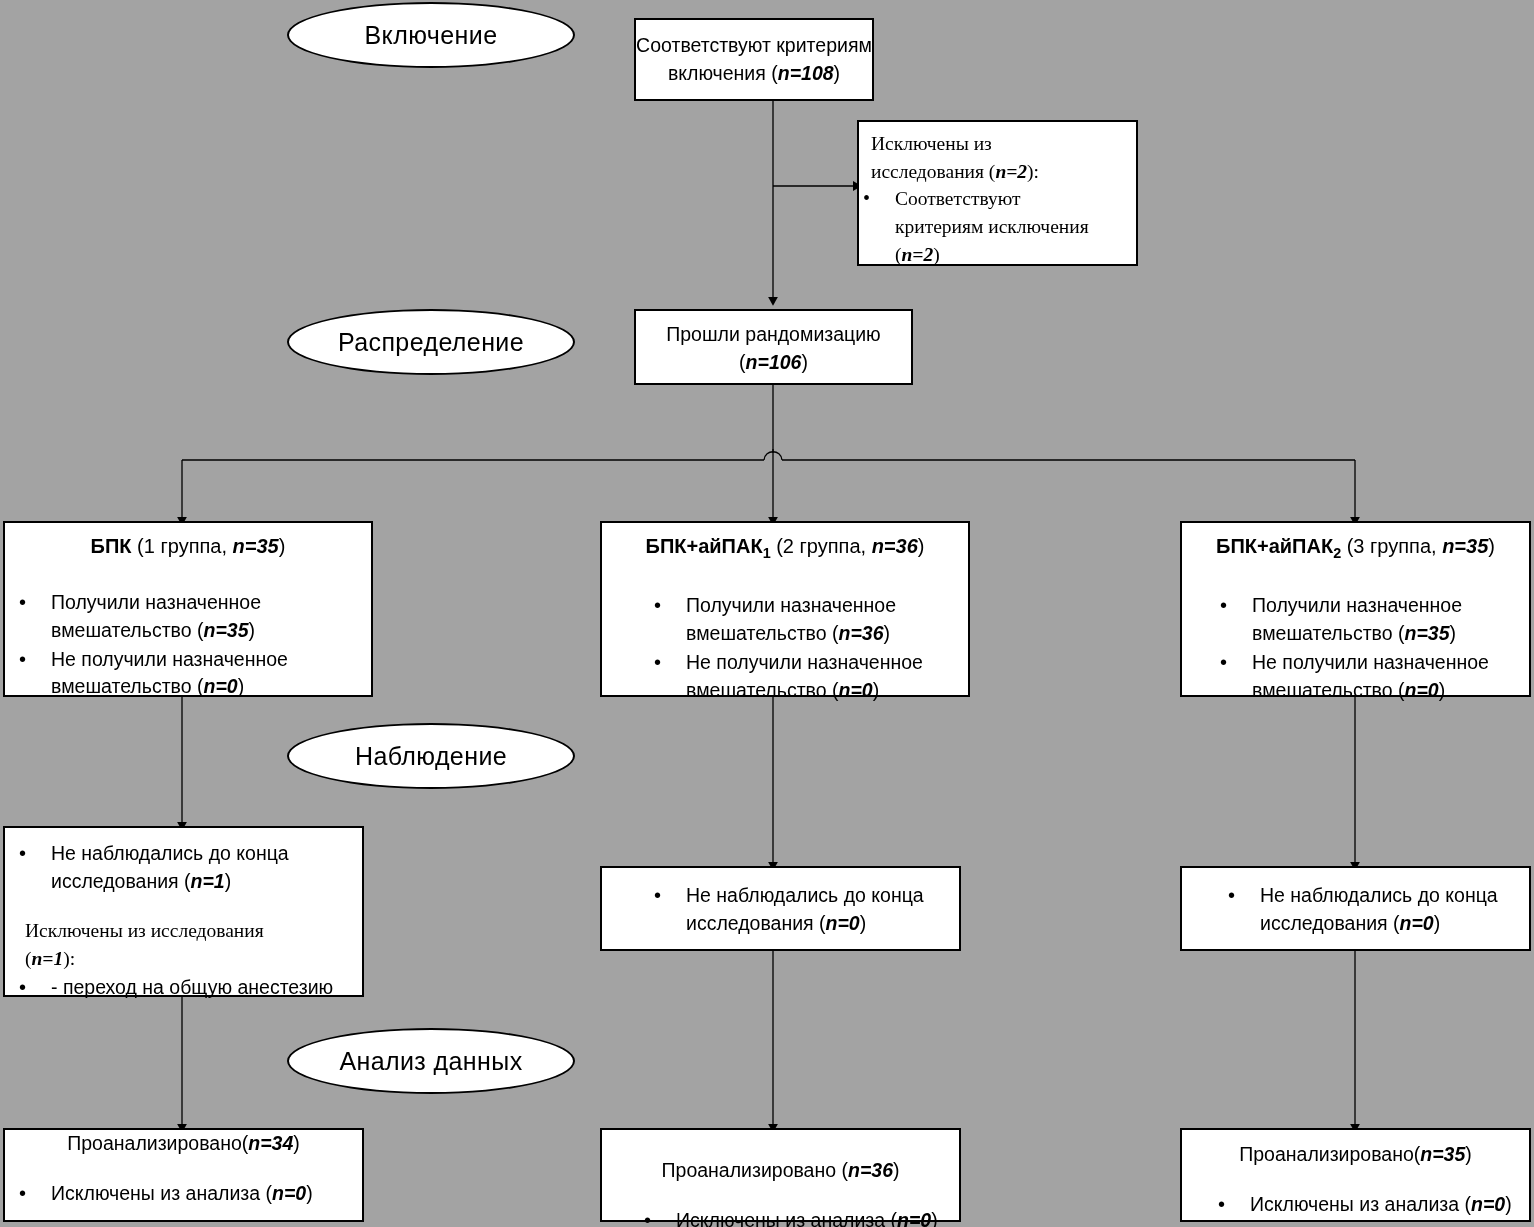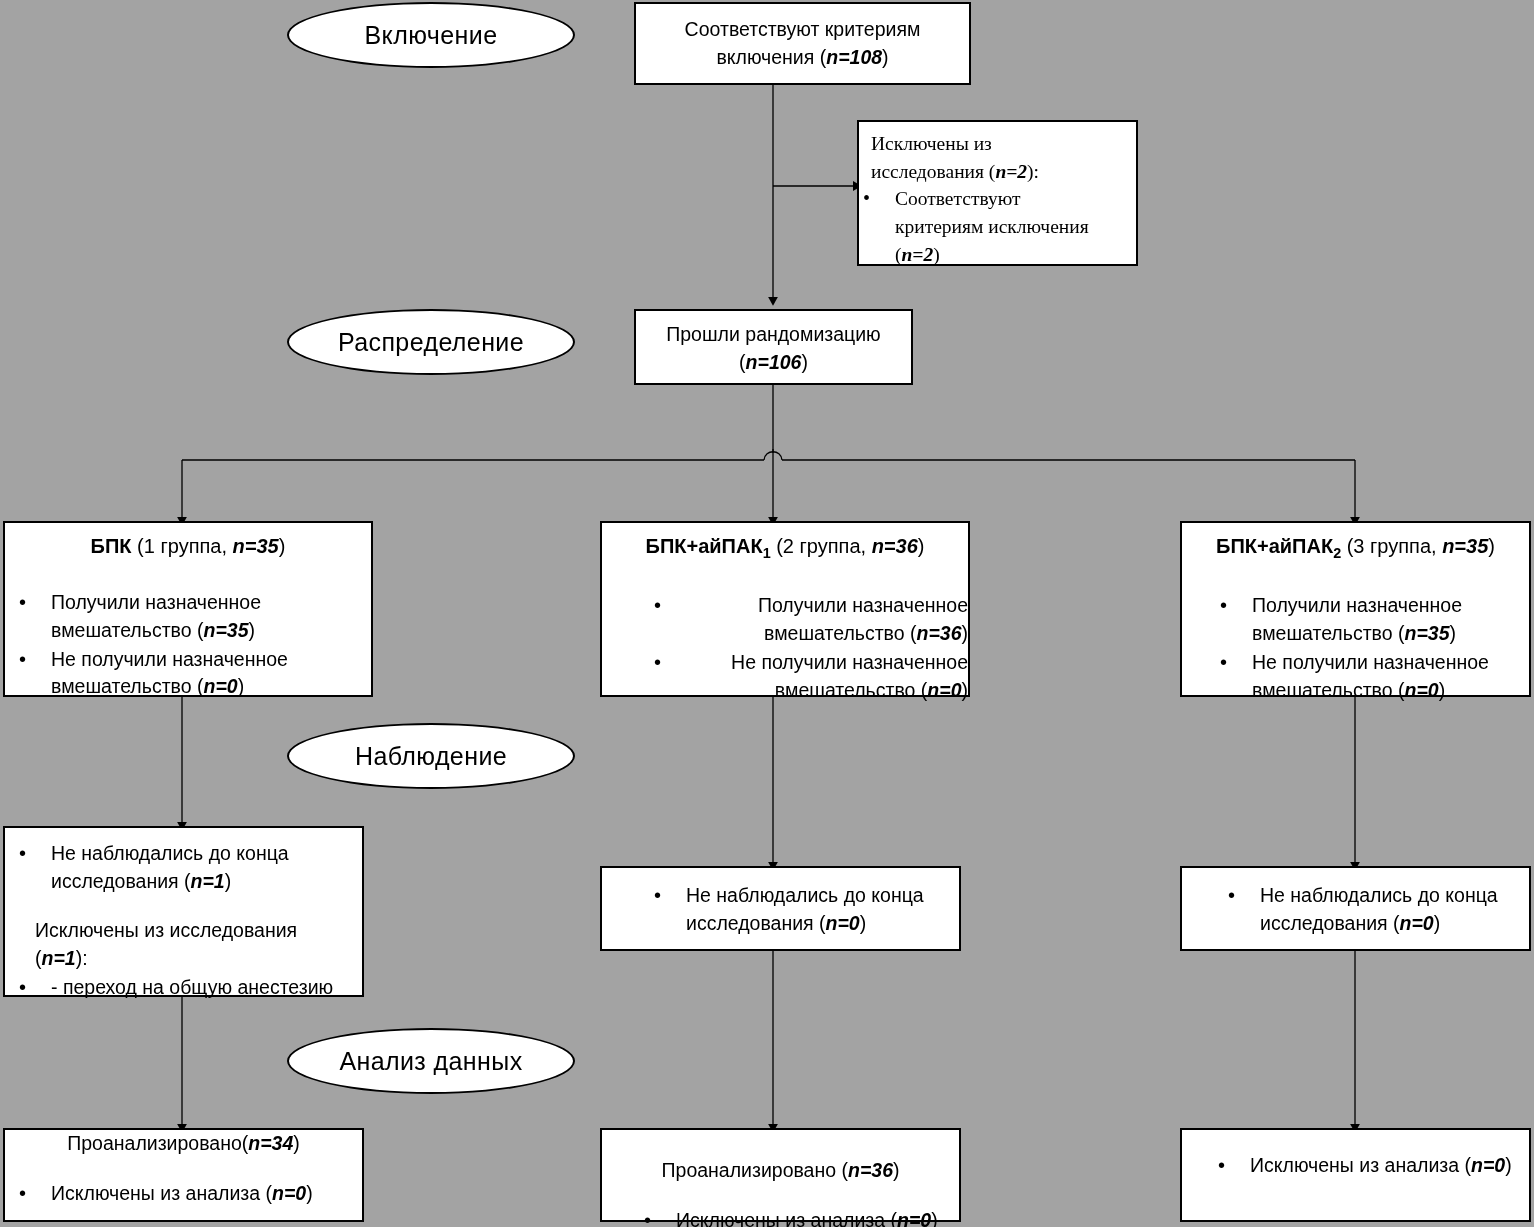--- a/index.html
+++ b/index.html
@@ -78,21 +78,22 @@
   }
   ul.bl > li::before {
     content: "\2022";
     position: absolute;
     left: 14px;
     top: -1px;
     font-size: 20px;
     line-height: 1.42;
   }
   ul.bl > li.nb {
-    padding-left: 30px;
+    padding-left: 20px;
+    font-family: Liberation Serif, serif;
   }
   ul.bl > li.nb::before { content: ""; }
 </style>
 </head>
 <body>
 
 <div id="canvas">
 
   <svg id="wires" viewBox="0 0 1534 1227" xmlns="http://www.w3.org/2000/svg">
     <defs>
@@ -141,21 +142,21 @@
   </div>
 
   <div class="ellipse" style="left:287px; top:723px; width:288px; height:66px;">
     <span>Наблюдение</span>
   </div>
 
   <div class="ellipse" style="left:287px; top:1028px; width:288px; height:66px;">
     <span>Анализ данных</span>
   </div>
 
-  <div class="box ctr" style="left:634px; top:2px; width:337px; height:83px;">
+  <div class="box ctr" style="left:634px; top:18px; width:240px; height:83px;">
     <div style="padding-top:12px;">
       <div>Соответствуют критериям</div>
       <div>
         <span>включения (</span><span class="bit">n=108</span><span>)</span>
       </div>
     </div>
   </div>
 
   <div class="box thin" style="left:857px; top:120px; width:281px; height:146px;">
     <div style="padding:8px 0 0 12px;">
@@ -193,21 +194,21 @@
       <li>
         <span>Не получили назначенное вмешательство (</span><span class="bit">n=0</span><span>)</span>
       </li>
     </ul>
   </div>
 
   <div class="box" style="left:600px; top:521px; width:370px; height:176px;">
     <div class="hdr">
       <b><span>БПК+айПАК</span><sub>1</sub></b><span> (2 группа, </span><span class="bit">n=36</span><span>)</span>
     </div>
-    <ul class="bl" style="margin-top:29px; margin-left:38px;text-align:right;">
+    <ul class="bl" style="margin-top:29px; margin-left:38px;">
       <li>
         <span>Получили назначенное вмешательство (</span><span class="bit">n=36</span><span>)</span>
       </li>
       <li>
         <span>Не получили назначенное вмешательство (</span><span class="bit">n=0</span><span>)</span>
       </li>
     </ul>
   </div>
 
   <div class="box" style="left:1180px; top:521px; width:351px; height:176px;">
@@ -274,20 +275,23 @@
       <span>Проанализировано (</span><span class="bit">n=36</span><span>)</span>
     </div>
     <ul class="bl" style="margin-top:22px; margin-left:28px;">
       <li>
         <span>Исключены из анализа (</span><span class="bit">n=0</span><span>)</span>
       </li>
     </ul>
   </div>
 
   <div class="box" style="left:1180px; top:1128px; width:351px; height:94px;">
+    <div class="ctr" style="padding-top:11px;">
+      <span>Проанализировано(</span><span class="bit">n=35</span><span>)</span>
+    </div>
     <ul class="bl" style="margin-top:22px; margin-left:22px;">
       <li>
         <span>Исключены из анализа (</span><span class="bit">n=0</span><span>)</span>
       </li>
     </ul>
   </div>
 
 </div>
 
 </body></html>

